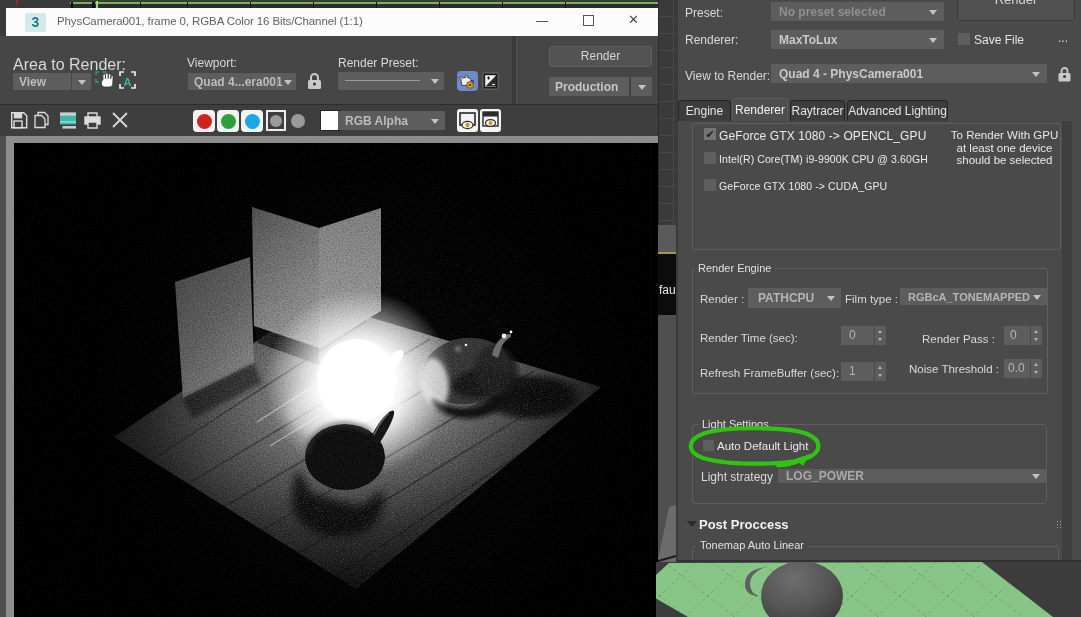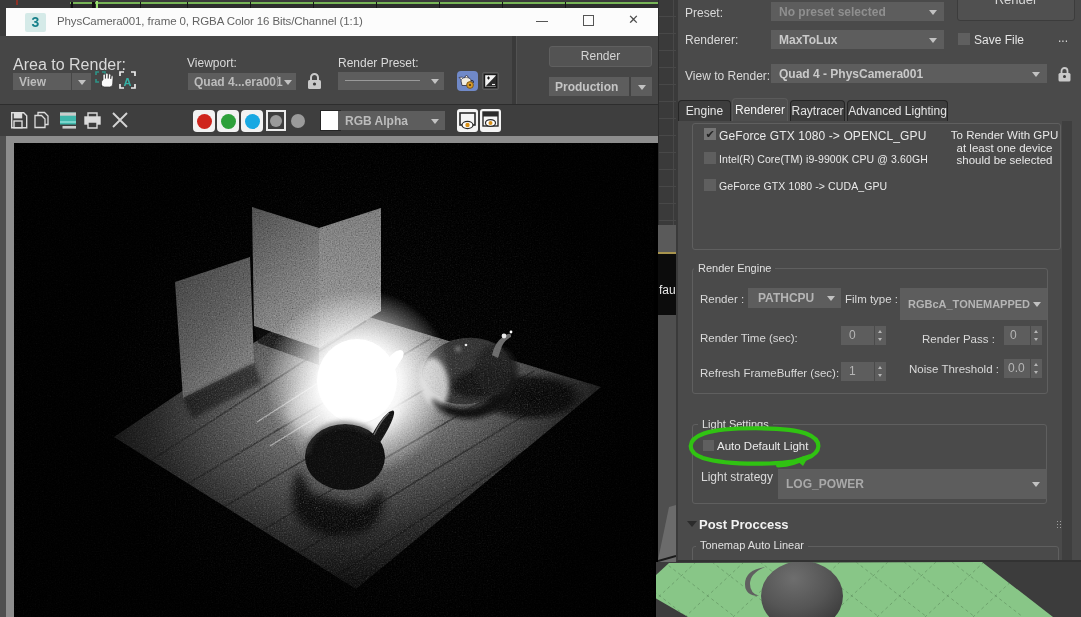--- a/index.html
+++ b/index.html
@@ -421,21 +421,21 @@
   <div class="abs" style="left:255px;top:129px;width:143px;color:#e8e8e8;font-size:11.5px;text-align:center;line-height:12.7px;">To Render With GPU<br>at least one device<br>should be selected</div>
 
   <div class="grp" style="left:14px;top:268px;width:356px;height:126px;"></div>
   <div class="gtitle" style="left:16px;top:262px;">Render Engine</div>
   <div class="lbl" style="left:22px;top:293px;font-size:11.5px;">Render :</div>
   <div class="dd" style="left:70px;top:288px;width:93px;height:20px;">
     <span class="tx" style="left:10px;color:#b5b5b5;">PATHCPU</span>
     <div class="arr" style="right:6px;"></div>
   </div>
   <div class="lbl" style="left:167px;top:293px;font-size:11.5px;">Film type :</div>
-  <div class="dd" style="left:222px;top:288px;width:147px;height:32px;font-size:11px;">
+  <div class="dd" style="left:222px;top:288px;width:147px;height:17px;font-size:11px;">
     <span class="tx" style="left:8px;color:#b5b5b5;">RGBcA_TONEMAPPED</span>
     <div class="arr" style="right:6px;"></div>
   </div>
   <div class="lbl" style="left:22px;top:332px;font-size:11.5px;">Render Time (sec):</div>
   <div class="spinbox" style="left:163px;top:326px;width:33px;height:19px;">
         <span style="position:absolute;left:8px;top:2px;">0</span>
       </div>
   <div class="spinarr" style="left:196px;top:326px;height:19px;"></div>
   <div class="lbl" style="left:244px;top:333px;font-size:11.5px;">Render Pass :</div>
   <div class="spinbox" style="left:326px;top:326px;width:26px;height:19px;">
@@ -456,21 +456,21 @@
   <div class="grp" style="left:14px;top:424px;width:355px;height:80px;"></div>
   <div class="gtitle" style="left:20px;top:418px;">Light Settings</div>
   <div class="cb" style="left:25px;top:440px;width:11px;height:11px;"></div>
   <div class="lbl" style="left:39px;top:440px;color:#eaeaea;font-size:11.5px;">Auto Default Light</div>
   <svg class="abs" style="left:4px;top:424px;" width="155" height="46" viewBox="0 0 155 46">
     <path d="M124 9.5 C 106 2.5, 42 2.5, 22 9.5 C 5 15.5, 4 28, 21 34 C 45 41.5, 104 41.5, 124 34.5 C 140 28.5, 141 16, 124 9.5" fill="none" stroke="#30c312" stroke-width="4.2" stroke-linecap="round"></path>
     <path d="M96 41.5 C 108 41, 116 38.5, 122 34" fill="none" stroke="#30c312" stroke-width="4" stroke-linecap="round"></path>
     <polygon points="128,30 113,35 121,42" fill="#30c312"></polygon>
   </svg>
   <div class="lbl" style="left:23px;top:470px;">Light strategy</div>
-  <div class="dd" style="left:100px;top:469px;width:269px;height:30px;">
+  <div class="dd" style="left:100px;top:469px;width:269px;height:14px;">
     <span class="tx" style="color:#a9a9a9;">LOG_POWER</span>
     <div class="arr" style="right:7px;"></div>
   </div>
 
   <div class="abs" style="left:9px;top:521px;width:0;height:0;border-left:5px solid transparent;border-right:5px solid transparent;border-top:6px solid #2b2b2b;"></div>
   <div class="lbl" style="left:21px;top:517px;font-size:13px;font-weight:bold;color:#f2f2f2;">Post Proccess</div>
   <div class="abs" style="left:378px;top:520px;width:9px;height:9px;
   background-image:radial-gradient(circle, #a0a0a0 0.8px, transparent 1px);background-size:3px 3px;"></div>
   <div class="grp" style="left:14px;top:546px;width:367px;height:30px;border-radius:3px 3px 0 0;"></div>
   <div class="gtitle" style="left:18px;top:539px;">Tonemap Auto Linear</div>

